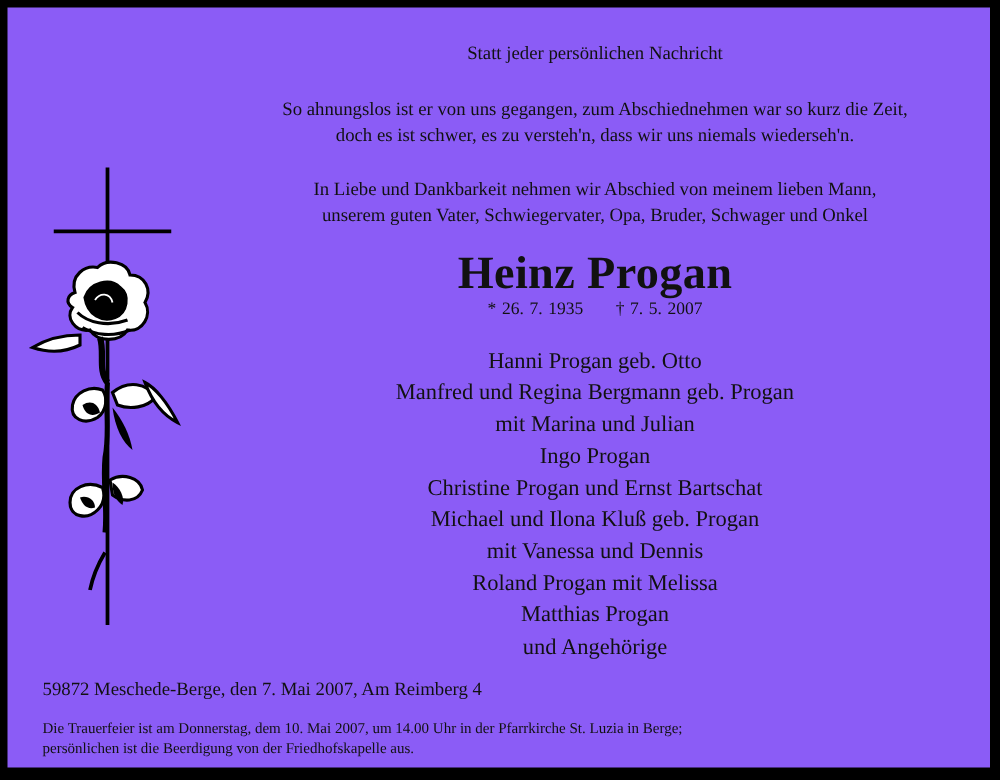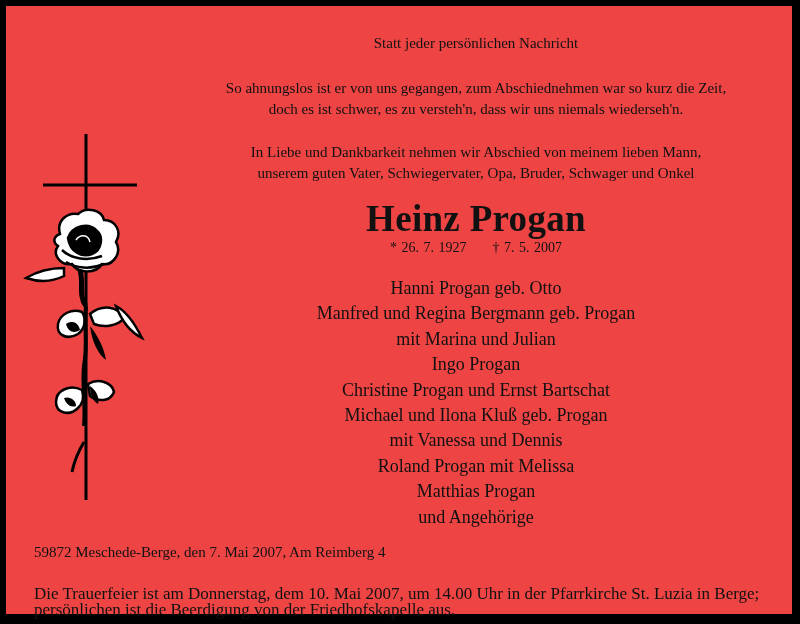--- a/index.html
+++ b/index.html
@@ -1,29 +1,29 @@
 <!DOCTYPE html>
 <html><head>
   <meta charset="utf-8">
   <style>
     html, body { margin: 0; padding: 0; background: #000; }
     body { width: 800px; height: 624px; position: relative; overflow: hidden; font-family: "Liberation Serif", "DejaVu Serif", serif; color: #111; }
-    .frame { position: absolute; left: 6px; top: 6px; width: 786px; height: 608px; background: #ef4444; }
+    .frame { position: absolute; left: 6px; top: 6px; width: 786px; height: 608px; background: #8b5cf6; }
     .c { position: absolute; left: 0; width: 100%; text-align: center; white-space: nowrap; }
     .center-col { position: absolute; left: 120px; width: 700px; }
     .t1 { top: 29px; font-size: 15px; }
     .verse { top: 72px; font-size: 15px; line-height: 21px; }
     .intro { top: 136px; font-size: 15px; line-height: 21px; }
     .name { top: 192px; font-size: 37px; font-weight: bold; letter-spacing: 0.3px; line-height: 42px; }
     .dates { top: 234px; font-size: 14px; word-spacing: 1px; }
     .dates .gap { display: inline-block; width: 26px; }
     .family { top: 270px; font-size: 18px; line-height: 25.4px; }
     .family div { white-space: nowrap; }
     .place { position: absolute; left: 28px; top: 538px; font-size: 15px; white-space: nowrap; }
-    .funeral { position: absolute; left: 28px; top: 580px; font-size: 17px; line-height: 16px; white-space: nowrap; }
+    .funeral { position: absolute; left: 28px; top: 568px; font-size: 12px; line-height: 16px; white-space: nowrap; }
     .cross { position: absolute; left: 0; top: 0; }
   </style>
 </head>
 <body>
 
 <div class="frame">
 
   <svg class="cross" width="160" height="520" viewBox="0 0 160 520">
 
     <line x1="80" y1="128" x2="80" y2="494" stroke="#000" stroke-width="3"></line>
@@ -65,21 +65,21 @@
     </div>
 
     <div class="c intro">
       <div>In Liebe und Dankbarkeit nehmen wir Abschied von meinem lieben Mann,</div>
       <div>unserem guten Vater, Schwiegervater, Opa, Bruder, Schwager und Onkel</div>
     </div>
 
     <div class="c name">Heinz Progan</div>
 
     <div class="c dates">
-      <span>* 26. 7. 1927</span><span class="gap"></span><span>† 7. 5. 2007</span>
+      <span>* 26. 7. 1935</span><span class="gap"></span><span>† 7. 5. 2007</span>
     </div>
 
     <div class="c family">
       <div>Hanni Progan geb. Otto</div>
       <div>Manfred und Regina Bergmann geb. Progan</div>
       <div>mit Marina und Julian</div>
       <div>Ingo Progan</div>
       <div>Christine Progan und Ernst Bartschat</div>
       <div>Michael und Ilona Kluß geb. Progan</div>
       <div>mit Vanessa und Dennis</div>

